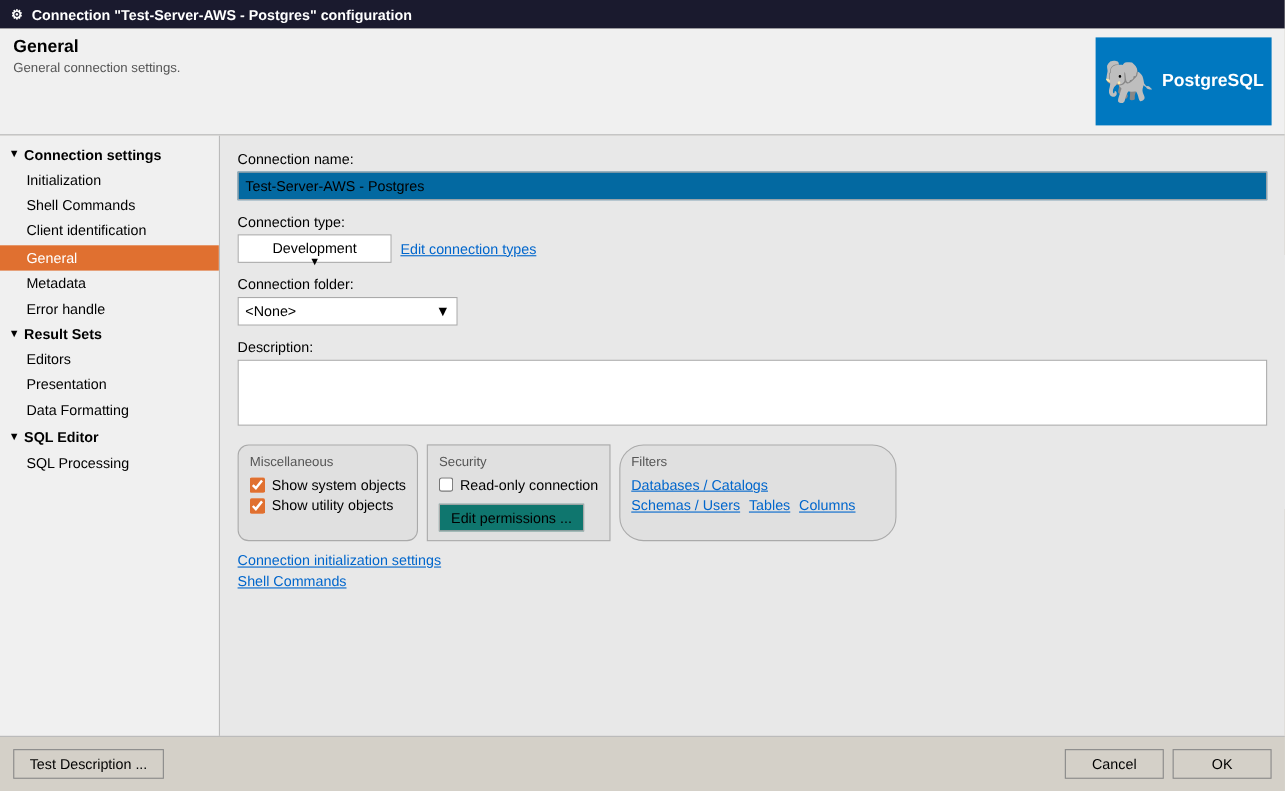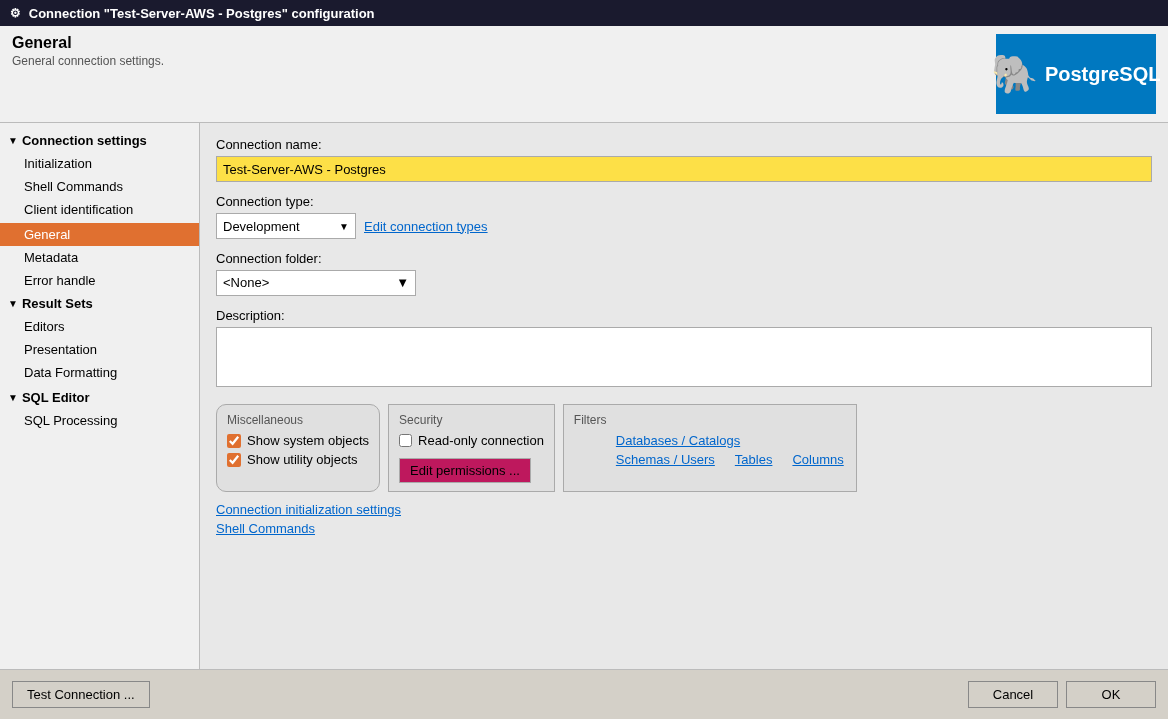--- a/index.html
+++ b/index.html
@@ -100,36 +100,37 @@
       margin-bottom: 12px;
     }
     .form-label {
       font-size: 13px;
       margin-bottom: 4px;
       display: block;
     }
     .form-input {
       width: 100%;
       border: 1px solid #aaa;
-      background: #fde047;
+      background: #0369a1;
       padding: 4px 6px;
       font-size: 13px;
       height: 26px;
     }
     .conn-type-select {
       border: 1px solid #aaa;
       background: #fff;
       padding: 4px 6px;
       font-size: 13px;
       height: 26px;
       width: 140px;
       display: flex;
       align-items: center;
       justify-content: space-between;
       cursor: pointer;
+      flex-direction: column;
     }
     .conn-type-select .dropdown-arrow {
       font-size: 10px;
     }
     .edit-conn-link {
       color: #0066cc;
       text-decoration: underline;
       cursor: pointer;
       font-size: 13px;
     }
@@ -169,21 +170,21 @@
       padding: 8px 10px;
     }
     .panel-box-title {
       font-size: 12px;
       color: #555;
       margin-bottom: 6px;
     }
 
     .misc-box { flex: 0 0 auto; border-radius: 10px; }
     .security-box { flex: 0 0 auto; }
-    .filters-box { flex: 0 0 auto; }
+    .filters-box { flex: 0 0 auto; border-radius: 22px; }
 
     .checkbox-row {
       display: flex;
       align-items: flex-end;
       gap: 6px;
       margin-bottom: 4px;
     }
     .checkbox-row input[type="checkbox"] {
       width: 14px;
       height: 14px;
@@ -191,33 +192,32 @@
     }
 
     .security-checkbox-row {
       display: flex;
       align-items: center;
       gap: 6px;
       margin-bottom: 6px;
     }
     .edit-permissions-btn {
       border: 1px solid #aaa;
-      background: #be185d;
+      background: #0f766e;
       padding: 4px 10px;
       font-size: 13px;
       cursor: pointer;
       margin-top: 4px;
     }
 
     .filter-links {
       display: flex;
       flex-wrap: wrap;
-      gap: 4px 20px;
+      gap: 4px 8px;
       width: 230px;
-      margin-left: 42px;
     }
     .filter-link {
       color: #0066cc;
       text-decoration: underline;
       cursor: pointer;
       font-size: 13px;
     }
 
     .link-section {
       margin-top: 0;
@@ -287,21 +287,21 @@
 
 <div class="main-container">
 
   <div class="header-with-logo">
     <div class="header-text">
       <div class="header-title">General</div>
       <div class="header-subtitle">General connection settings.</div>
     </div>
     <div class="header-logo">
       <span style="font-size:38px; margin-right:6px;">🐘</span>
-      <span style="font-size:20px;">PostgreSQL</span>
+      <span style="font-size:16px;">PostgreSQL</span>
     </div>
   </div>
 
   <div class="content-area">
 
     <div class="sidebar">
 
       <div class="sidebar-section">
         <div class="sidebar-section-header">
           <span class="arrow">▼</span>
@@ -429,20 +429,20 @@
           <a class="link-item">Connection initialization settings</a>
           <a class="link-item">Shell Commands</a>
         </div>
 
       </div>
     </div>
 
   </div>
 
   <div class="footer">
-    <button class="footer-btn">Test Connection ...</button>
+    <button class="footer-btn">Test Description ...</button>
     <div class="footer-right">
       <button class="footer-btn">Cancel</button>
       <button class="footer-btn">OK</button>
     </div>
   </div>
 
 </div>
 
 </body></html>

